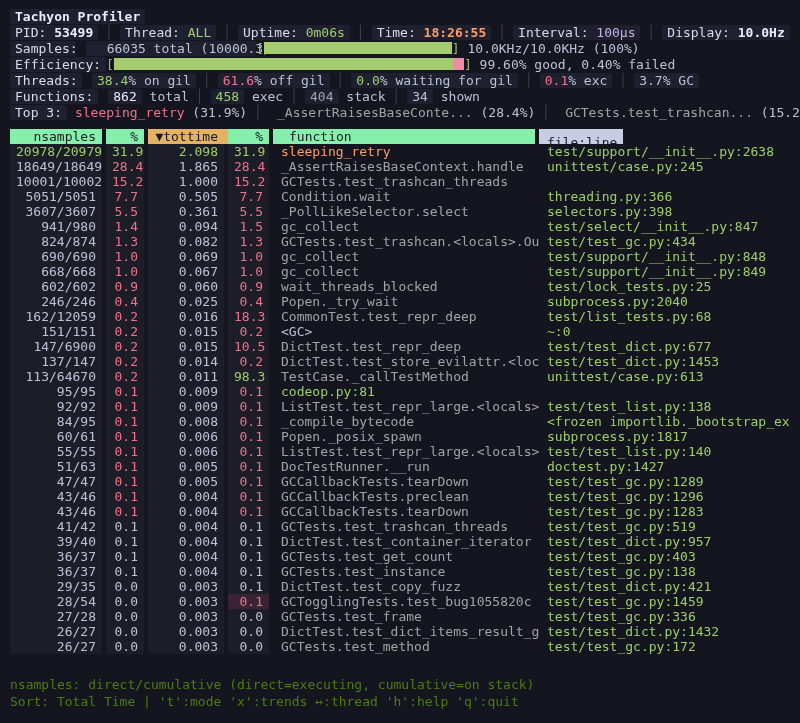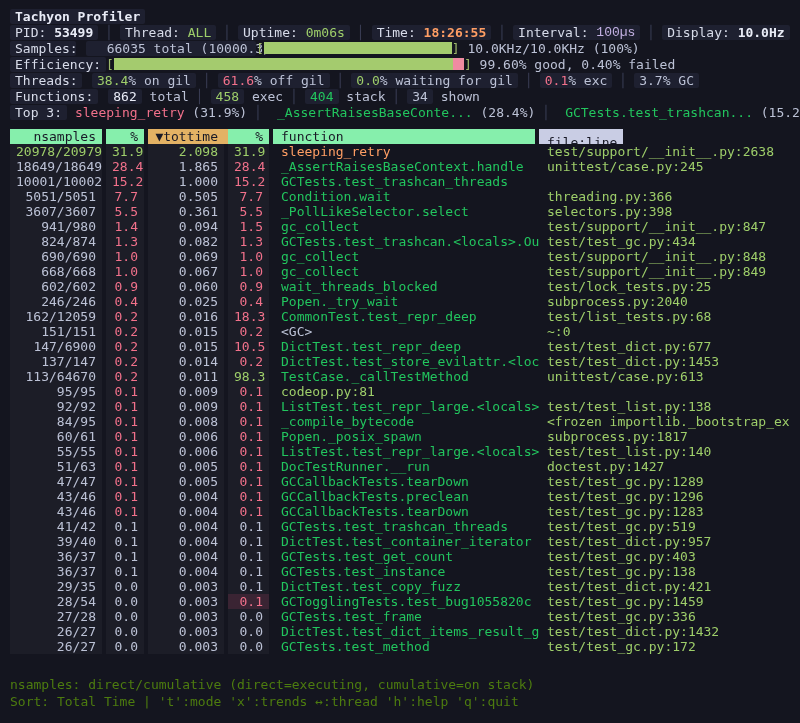--- a/index.html
+++ b/index.html
@@ -10,23 +10,23 @@
     overflow:hidden;position:relative;
   }
   .top{padding:8px 0 0 10px;}
   .line{height:16px;display:flex;align-items:center;white-space:pre;}
   .chip{background:#1e2030;padding:0 5px;border-radius:2px;display:inline-flex;align-items:center;}
   .lbl{color:#d8dcea;}
   .title{color:#e9ecf7;font-weight:bold;}
   .sep{color:#3a3d55;padding:0 7px;}
   .green{color:#9ece6a;}
   .red{color:#f2718b;}
-  .tan{color:#22c55e;}
+  .tan{color:#a3a3a3;}
   .orange{color:#ff9e64;}
-  .purple{color:#c3b1e3;font-family:Liberation Mono, monospace;}
+  .purple{color:#c3b1e3;}
   .bright{color:#e9ecf7;font-weight:bold;}
   .fg{color:#bcc2d6;}
   
   .bracket{color:#9db86a;}
   .bar{display:inline-block;height:12px;background:#1b1d29;vertical-align:middle;}
   .bar .fill{display:inline-block;height:12px;vertical-align:top;}
   .fill-good{background:#a4cb6e;}
   .fill-fail{background:#ef8ba2;}
   
   .tbl{margin:9px 10px 0 10px;}
@@ -126,21 +126,21 @@
       <span class="tan">GCTests.test_trashcan...</span><span> (15.2%)</span>
     </div>
   </div>
 
   <div class="tbl">
     <div class="thead">
       <span class="hc num">nsamples</span>
       <span class="hc num">%</span>
       <span class="hc num sort">▼tottime</span>
       <span class="hc num">%</span>
-      <span class="hc" style="padding-left:8px">function</span>
+      <span class="hc" style="padding-left:16px">function</span>
       <span class="hc fit"><span class="fitchip">file:line</span></span>
     </div>
     <div id="rows">
         <div class="trow">
           <span class="c num stripe green">20978/20979</span>
           <span class="c num stripe green">31.9</span>
           <span class="c num stripe green">2.098</span>
           <span class="c num stripe green">31.9</span>
           <span class="c fn orange">sleeping_retry</span>
           <span class="c file">test/support/__init__.py:2638</span>
@@ -175,21 +175,21 @@
           <span class="c num stripe red">5.5</span>
           <span class="c fn tan">_PollLikeSelector.select</span>
           <span class="c file">selectors.py:398</span>
         </div>
         <div class="trow">
           <span class="c num stripe fg">941/980</span>
           <span class="c num stripe red">1.4</span>
           <span class="c num stripe fg">0.094</span>
           <span class="c num stripe red">1.5</span>
           <span class="c fn tan">gc_collect</span>
-          <span class="c file">test/support/__init__.py:847</span>
+          <span class="c file">test/select/__init__.py:847</span>
         </div>
         <div class="trow">
           <span class="c num stripe fg">824/874</span>
           <span class="c num stripe red">1.3</span>
           <span class="c num stripe fg">0.082</span>
           <span class="c num stripe red">1.3</span>
           <span class="c fn tan">GCTests.test_trashcan.&lt;locals&gt;.Ouch....</span>
           <span class="c file">test/test_gc.py:434</span>
         </div>
         <div class="trow">

